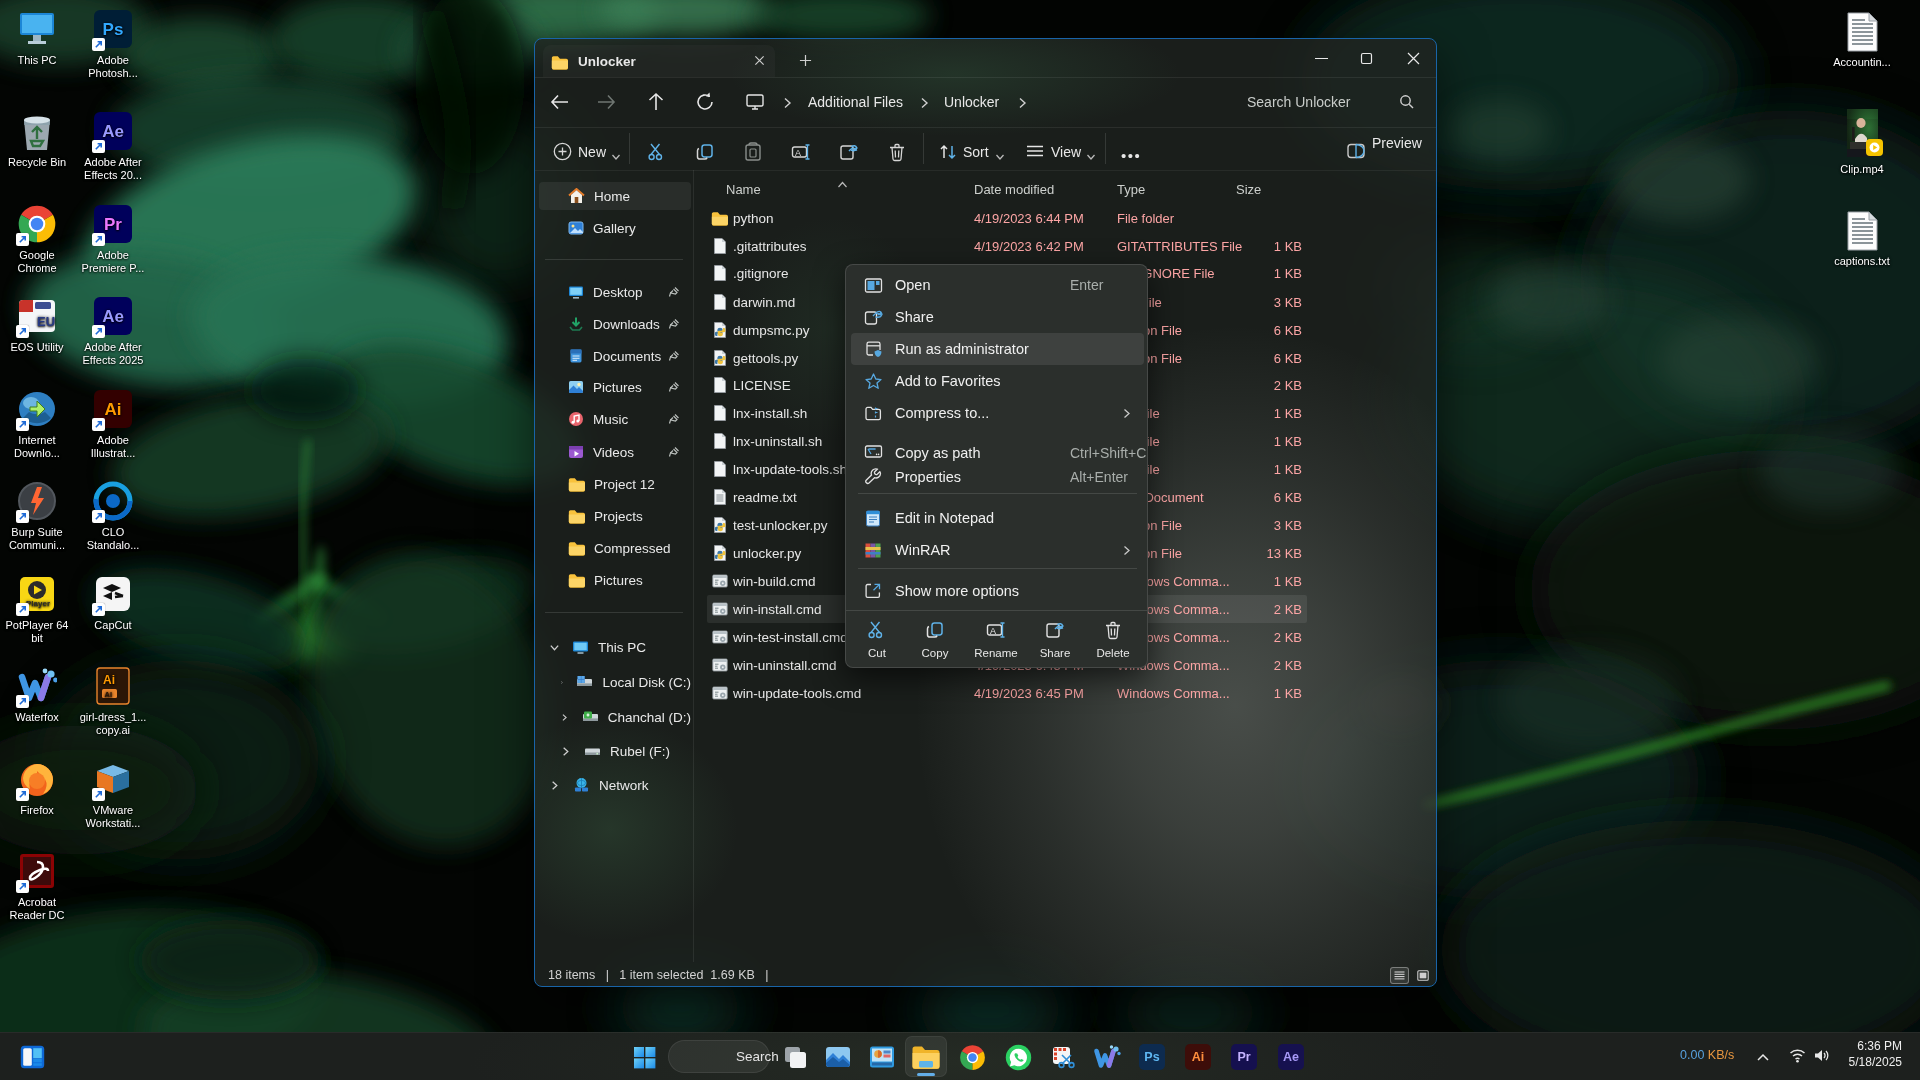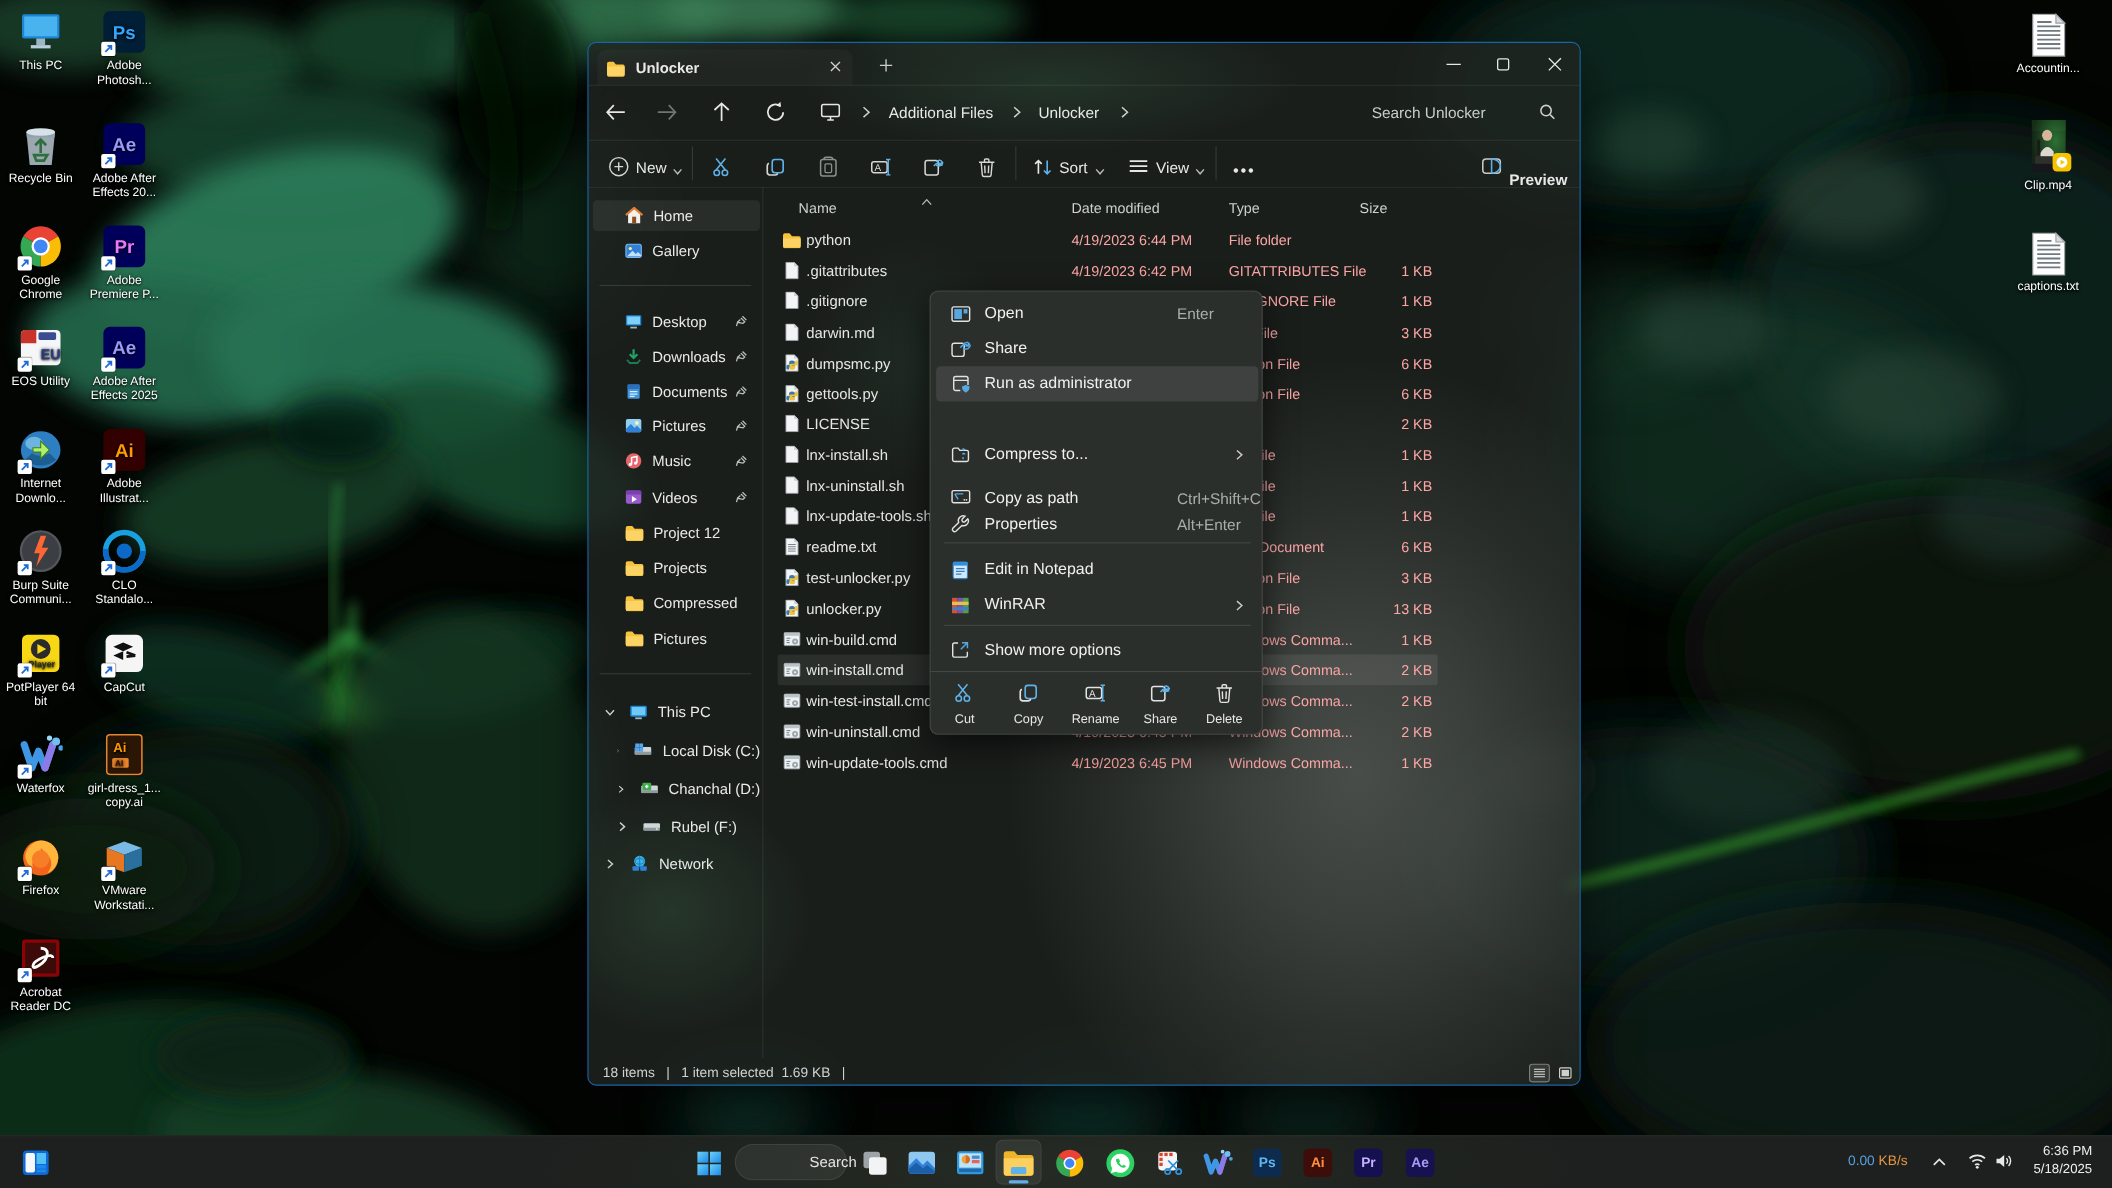--- a/index.html
+++ b/index.html
@@ -558,21 +558,21 @@
     <div class="abs" style="left:551px; top:109px;"><svg width="10" height="10" viewBox="0 0 10 10">
           <path d="M1.5 3 L5 7 L8.5 3" stroke="#b9b9b9" stroke-width="1.3" fill="none"></path>
         </svg></div>
     <div class="abs" style="left:570px; top:94px; width:1px; height:31px; background:rgba(255,255,255,0.12);"></div>
     <div class="abs" style="left:586px; top:108px; color:#e6e6e6; font-size:15px; letter-spacing:1.5px;">•••</div>
     <div class="abs" style="left:812px; top:104px;"><svg width="18" height="16" viewBox="0 0 18 16">
           <rect x="1" y="1.5" width="16" height="13" rx="3" stroke="#c9c9c9" stroke-width="1.4" fill="none"></rect>
           <path d="M9 1.5 L9 14.5" stroke="#5fb2e8" stroke-width="1.4"></path>
           <path d="M9 1.5 a 8 6.5 0 0 1 8 6.5 a 8 6.5 0 0 1 -8 6.5" fill="none" stroke="#5fb2e8" stroke-width="1.4"></path>
         </svg></div>
-    <div class="abs navtxt" style="left:837px; top:116px;font-weight:bold;">Preview</div>
+    <div class="abs navtxt" style="left:837px; top:96px;">Preview</div>
     <div class="hline" style="top:131px; background:rgba(255,255,255,0.06);"></div>
     <div id="sidebar">
       <div class="sbitem" style="top:143px; background:rgba(255,255,255,0.065);">
         <span style="margin-left:29px; margin-right:9px; display:flex;">
             <svg width="17" height="16" viewBox="0 0 17 16">
               <path d="M1 7.5 L8.5 1 L16 7.5" stroke="#e57b28" stroke-width="2" fill="none"></path>
               <path d="M3 7 L3 15 L14 15 L14 7 L8.5 2.2 Z" fill="#f5f1ea"></path>
               <rect x="6.7" y="9" width="3.6" height="6" fill="#8a4f1d"></rect>
             </svg>
           </span>Home</div>
@@ -983,20 +983,25 @@
             <path d="M11.5 4.8 q5 -3.5 6.5 1.4 q-1.5 4.3 -6.5 2.6" stroke="#57a8e0" stroke-width="1.3" fill="none"></path>
           </svg>
         </span>Share</div>
     <div class="mitem" style="top:68px; background:rgba(255,255,255,0.09);"><span class="mic">
           <svg width="19" height="19" viewBox="0 0 19 19">
             <path d="M3 4 a1.8 1.8 0 0 1 1.8 -1.8 l9.4 0 A1.8 1.8 0 0 1 16 4 l0 6 m-13 -6 l0 9.2 a1.8 1.8 0 0 0 1.8 1.8 l4.2 0" stroke="#e2e2e2" stroke-width="1.3" fill="none"></path>
             <path d="M3 5.8 L16 5.8" stroke="#e2e2e2" stroke-width="1.3"></path>
             <path d="M14 10 l3.5 1.4 q0 4 -3.5 5.6 q-3.5 -1.6 -3.5 -5.6 Z" fill="#57a8e0"></path>
           </svg>
         </span>Run as administrator</div>
+    <div class="mitem" style="top:100px;"><span class="mic">
+          <svg width="19" height="19" viewBox="0 0 19 19">
+            <path d="M9.5 2 L11.8 7 L17 7.6 L13 11 L14.2 16.3 L9.5 13.5 L4.8 16.3 L6 11 L2 7.6 L7.2 7 Z" stroke="#57a8e0" stroke-width="1.3" fill="none" stroke-linejoin="round"></path>
+          </svg>
+        </span>Add to Favorites</div>
     <div class="mitem" style="top:132px;"><span class="mic">
           <svg width="19" height="19" viewBox="0 0 19 19">
             <path d="M2 5 a1.6 1.6 0 0 1 1.6 -1.6 l3.4 0 l1.6 2 l6.2 0 A1.6 1.6 0 0 1 16.4 7 l0 7 a1.6 1.6 0 0 1 -1.6 1.6 l-11.2 0 A1.6 1.6 0 0 1 2 14 Z" stroke="#e2e2e2" stroke-width="1.3" fill="none"></path>
             <path d="M11.5 3.5 l0 2 m0 2 l0 2 m0 2 l0 2 m0 -9 l2 0 m-2 4 l2 0" stroke="#57a8e0" stroke-width="1.2"></path>
           </svg>
         </span>Compress to...<svg style="position:absolute; right:12px;" width="11" height="11" viewBox="0 0 11 11">
           <path d="M3.5 1.5 L8 5.5 L3.5 9.5" stroke="#c9c9c9" stroke-width="1.3" fill="none"></path>
         </svg></div>
     <div class="mitem" style="top:164px;align-items:flex-end;"><span class="mic">
           <svg width="19" height="19" viewBox="0 0 19 19">

